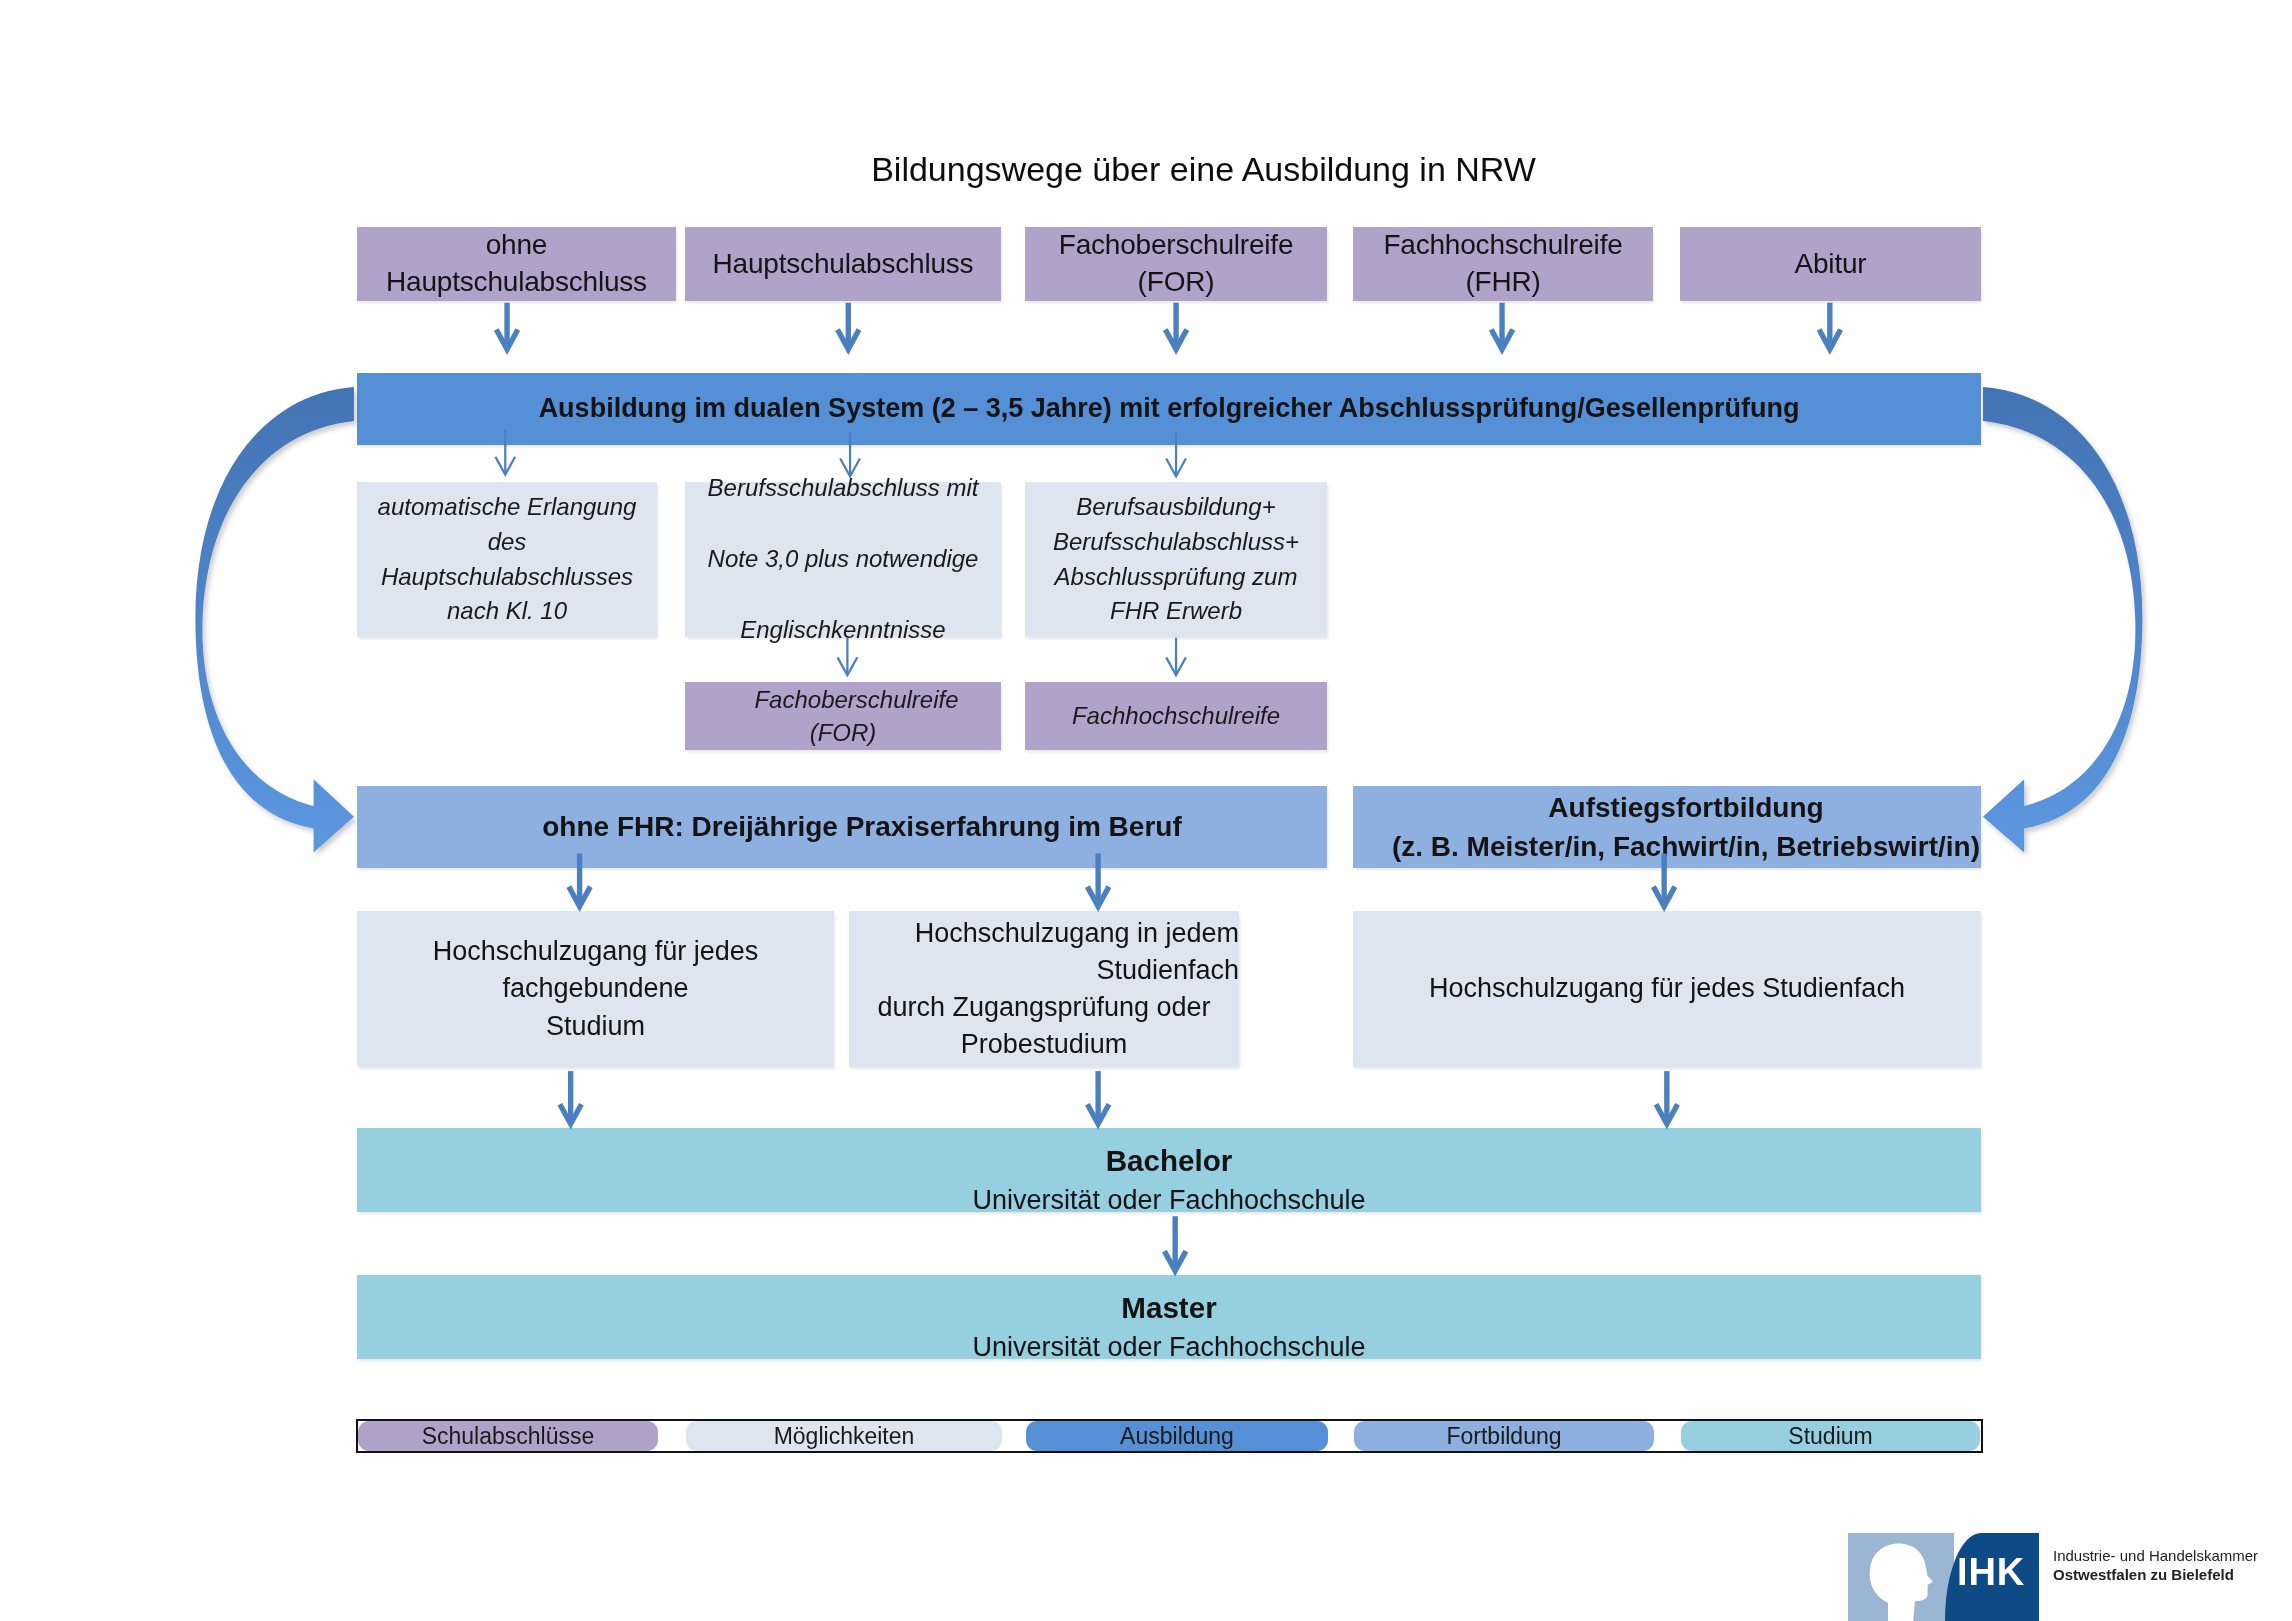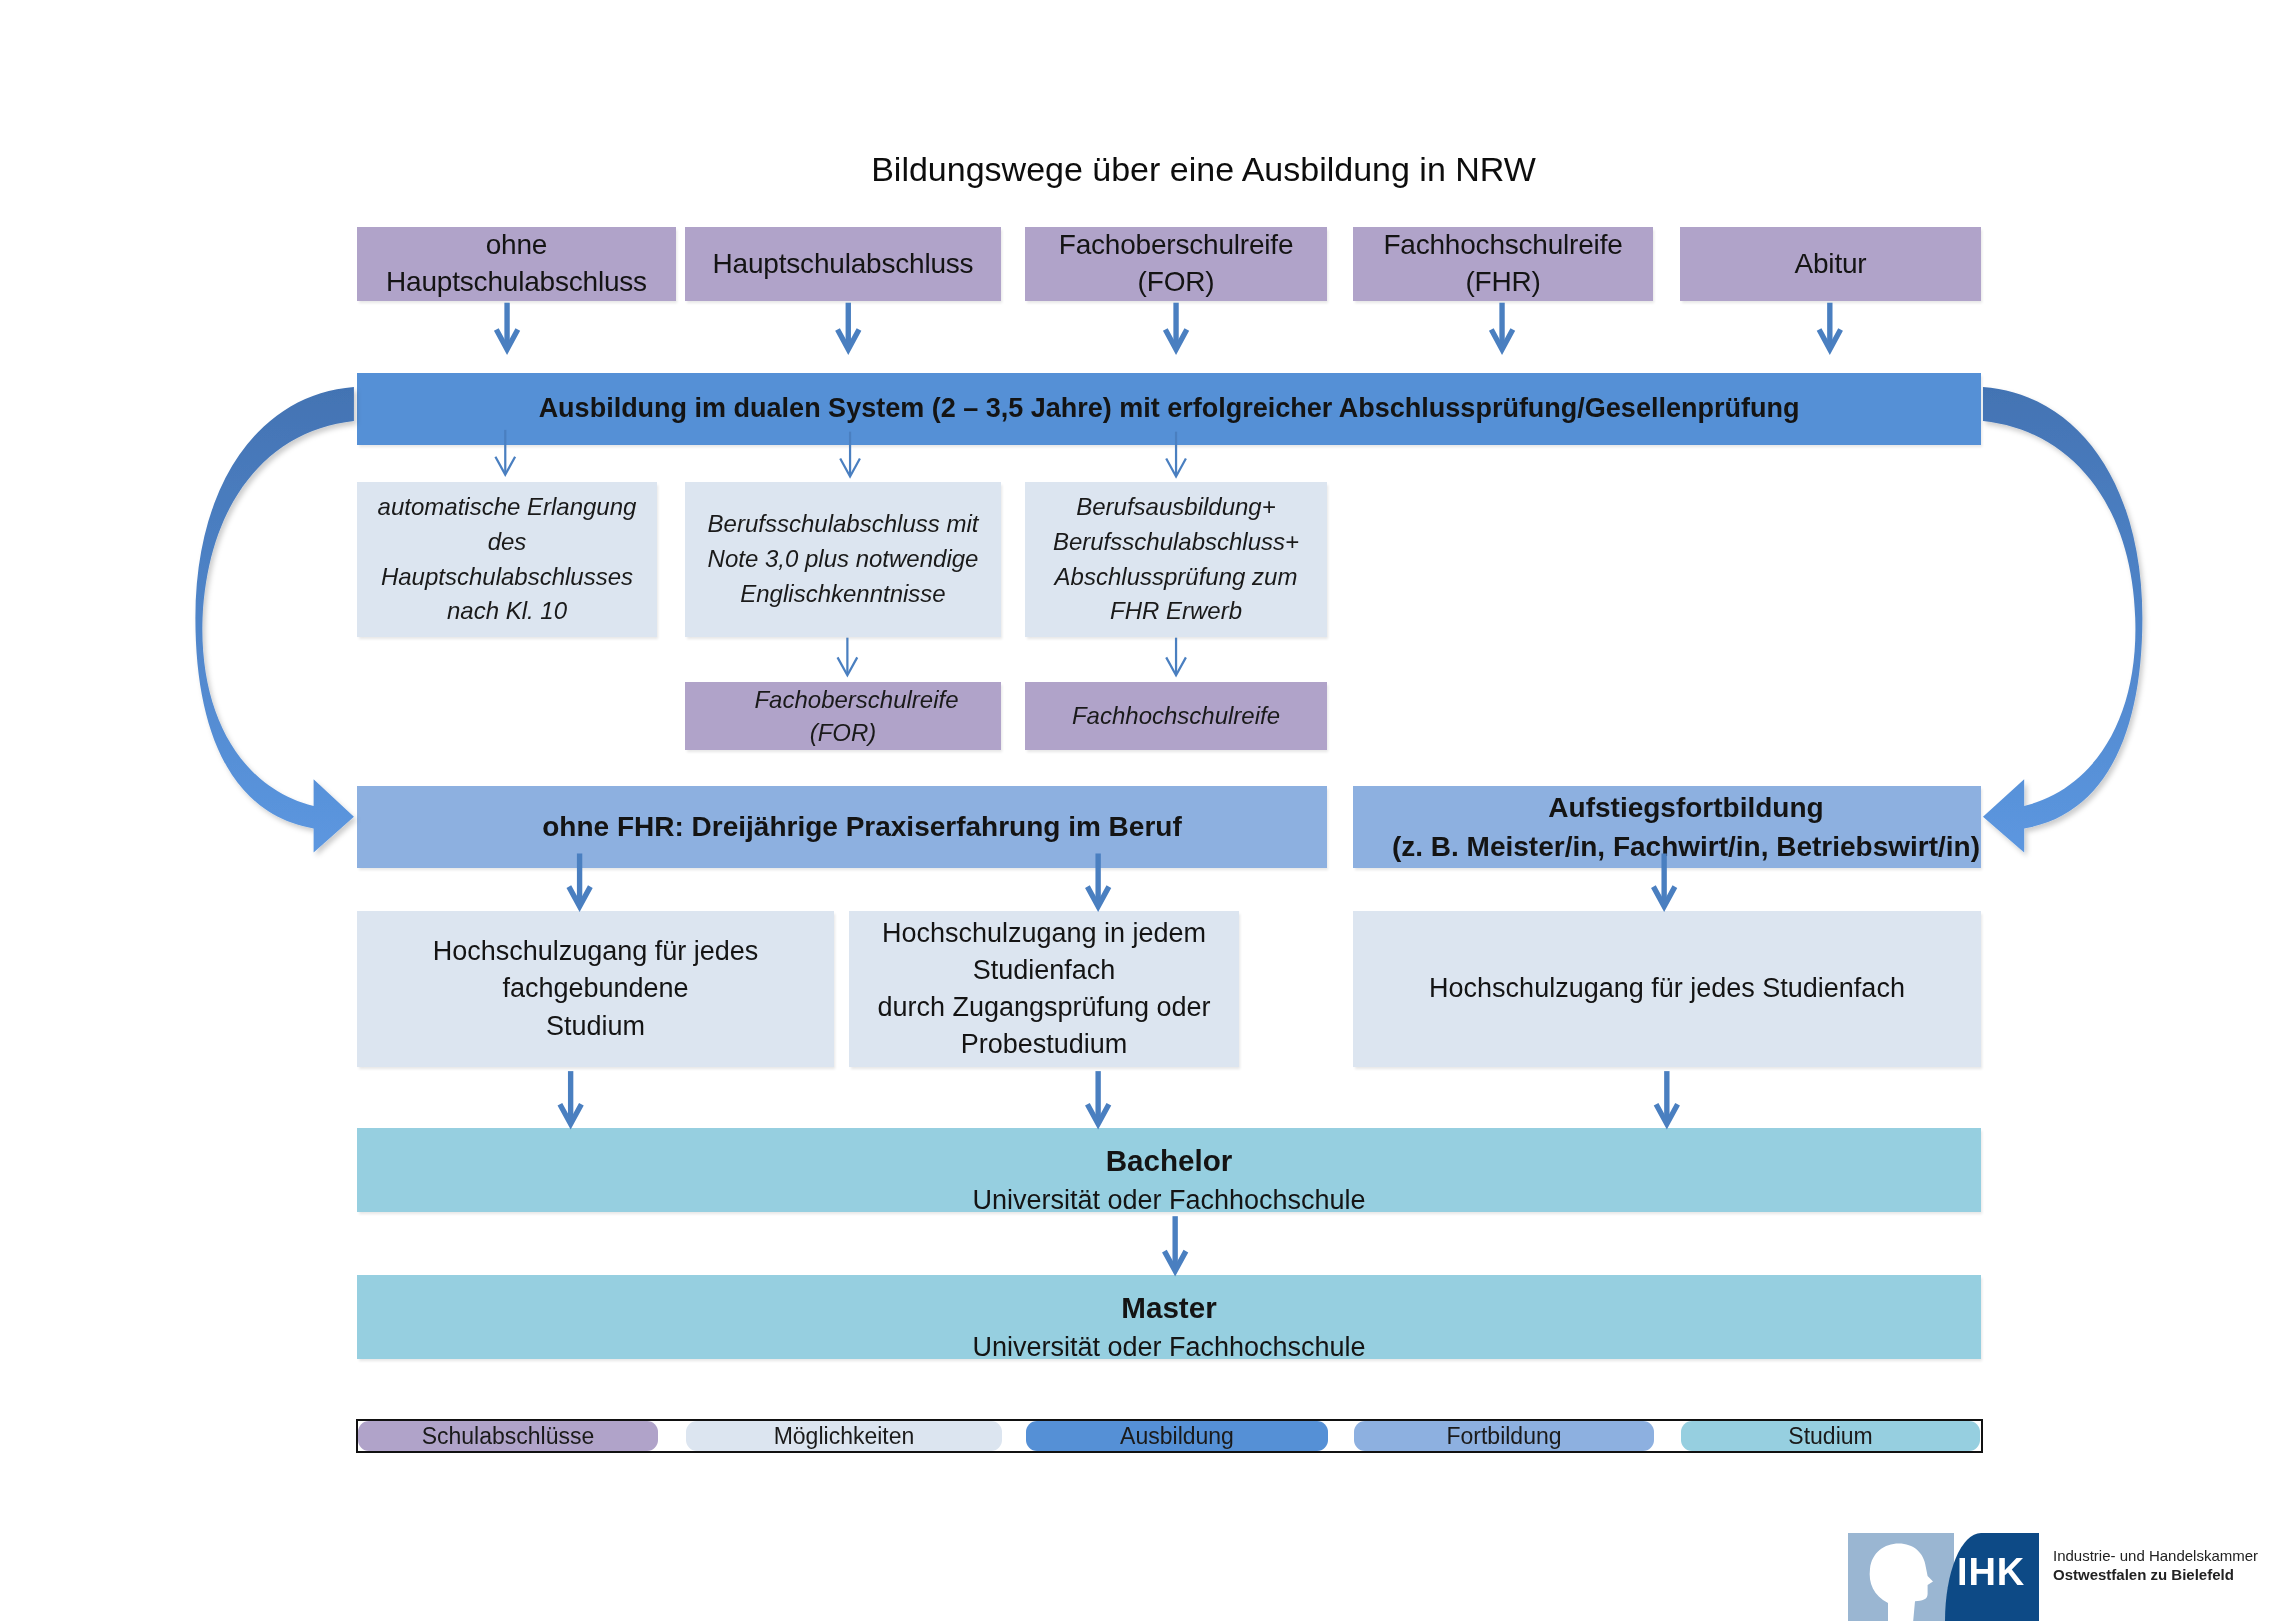--- a/index.html
+++ b/index.html
@@ -56,21 +56,21 @@
 <div class="box ausb shadow t-bold" style="left:357px;top:353px;width:1624px;height:72px;font-size:27px;">
   <span>Ausbildung im dualen System (2 – 3,5 Jahre) mit erfolgreicher Abschlussprüfung/Gesellenprüfung</span>
 </div>
 
 <div class="box pale shadow t-it" style="left:357px;top:482px;width:300px;height:155px;line-height:1.45;">
   <span>automatische Erlangung</span>
   <span>des</span>
   <span>Hauptschulabschlusses</span>
   <span>nach Kl. 10</span>
 </div>
-<div class="box pale shadow t-it" style="left:685px;top:482px;width:316px;height:155px;line-height:1.45;">
+<div class="box pale shadow t-it" style="left:685px;top:482px;width:316px;height:155px;line-height:1.45;gap:36px;">
   <span>Berufsschulabschluss mit</span>
   <span>Note 3,0 plus notwendige</span>
   <span>Englischkenntnisse</span>
 </div>
 <div class="box pale shadow t-it" style="left:1025px;top:482px;width:302px;height:155px;line-height:1.45;">
   <span>Berufsausbildung+</span>
   <span>Berufsschulabschluss+</span>
   <span>Abschlussprüfung zum</span>
   <span>FHR Erwerb</span>
 </div>
@@ -89,21 +89,21 @@
 <div class="box fort shadow t-bold" style="left:1353px;top:766px;width:628px;height:82px;font-size:28px;line-height:1.4;padding-left:38px;">
   <span>Aufstiegsfortbildung</span>
   <span>(z. B. Meister/in, Fachwirt/in, Betriebswirt/in)</span>
 </div>
 
 <div class="box pale shadow t-reg" style="left:357px;top:911px;width:477px;height:156px;line-height:1.38;">
   <span>Hochschulzugang für jedes</span>
   <span>fachgebundene</span>
   <span>Studium</span>
 </div>
-<div class="box pale shadow t-reg" style="left:849px;top:911px;width:390px;height:156px;line-height:1.38;">
+<div class="box pale shadow t-reg" style="left:849px;top:911px;width:390px;height:156px;line-height:1.38;text-align:right;">
   <span>Hochschulzugang in jedem Studienfach</span>
   <span>durch Zugangsprüfung oder</span>
   <span>Probestudium</span>
 </div>
 <div class="box pale shadow t-reg" style="left:1353px;top:911px;width:628px;height:156px;">
   <span>Hochschulzugang für jedes Studienfach</span>
 </div>
 
 <div class="box stud shadow" style="left:357px;top:1128px;width:1624px;height:84px;line-height:1.4;">
   <span class="t-bold" style="font-size:29.6px;">Bachelor</span>

